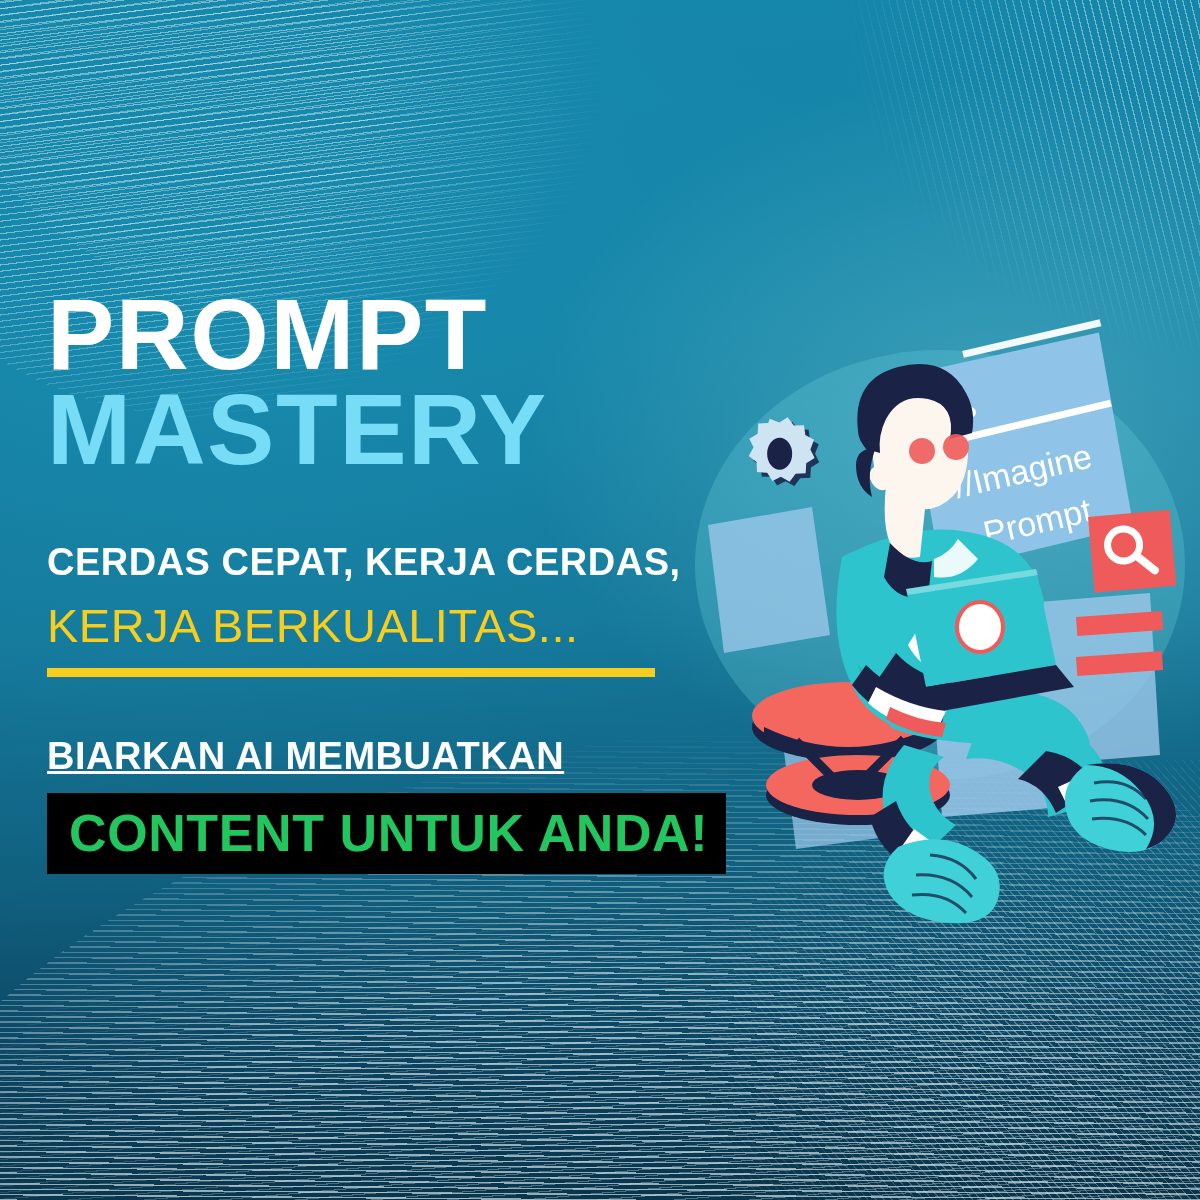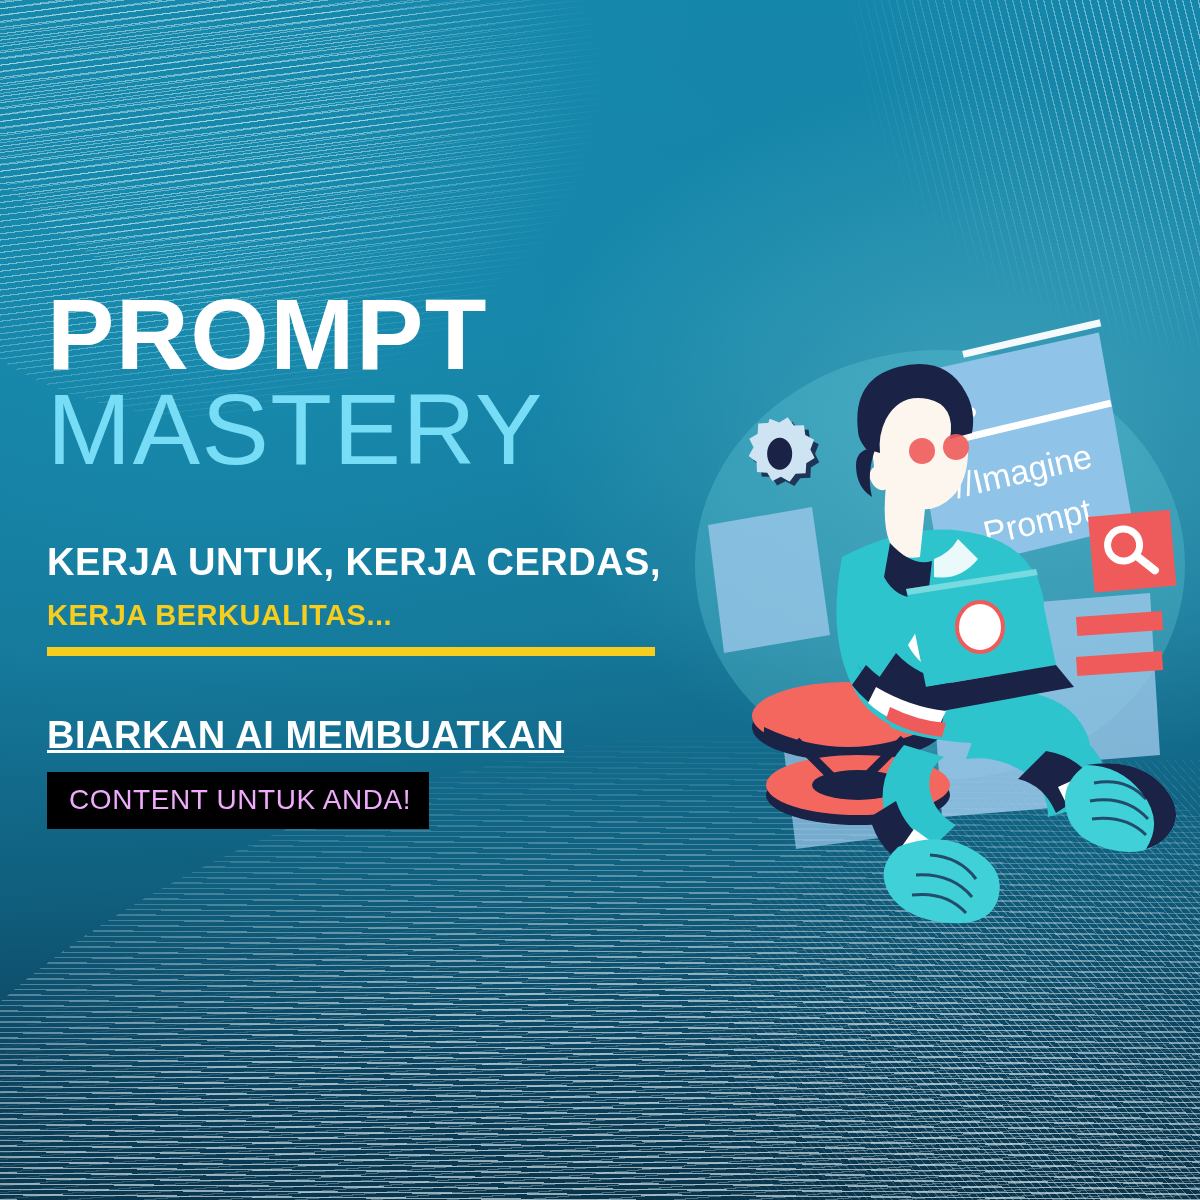--- a/index.html
+++ b/index.html
@@ -80,42 +80,42 @@
     opacity:.62;
   }
 
   
   .textblock{position:absolute;left:47px;top:288px;width:760px;}
   .h1{
     font-size:101px;line-height:.93;font-weight:800;letter-spacing:1.5px;
     color:#ffffff;margin:0;
   }
   .h2{
-    font-size:101px;line-height:.95;font-weight:400;letter-spacing:1.5px;
+    font-size:101px;line-height:.95;font-weight:700;letter-spacing:1.5px;
     color:#77dcf5;margin:0 0 0 0;
   }
   .sub1{
     margin-top:62px;font-size:38px;font-weight:800;letter-spacing:.5px;
     color:#ffffff;line-height:1.18;
   }
   .sub2{
-    margin-top:13px;font-size:29px;font-weight:700;letter-spacing:.5px;
+    margin-top:13px;font-size:47px;font-weight:400;letter-spacing:.5px;
     color:#f7ce1d;line-height:1.18;
   }
   .ul{margin-top:15px;width:608px;height:9px;background:#f7ce1d;}
   .sub3{
     margin-top:57px;font-size:38px;font-weight:800;letter-spacing:.5px;
     color:#ffffff;line-height:1.18;text-decoration:underline;
   }
   .blackbar{
     margin-top:14px;display:inline-block;background:#000000;
     padding:14px 18px 15px 22px;
   }
   .blackbar span{
-    font-size:28px;font-weight:400;letter-spacing:.6px;color:#f0abfc;line-height:1;
+    font-size:52px;font-weight:700;letter-spacing:.6px;color:#22c55e;line-height:1;
     display:block;
   }
 
   
   .illu{position:absolute;left:690px;top:335px;width:520px;height:580px;}
   .illu svg{display:block;overflow:visible;}
 </style>
 </head>
 <body>
 
@@ -241,21 +241,21 @@
           <path d="M240 520 q30 2 46 24 M226 540 q36 -2 56 22 M222 560 q34 -4 54 18" stroke="#1a2246" stroke-width="3" fill="none" opacity=".75"></path>
         </g>
       </g>
     </svg>
   </div>
 
   <div class="textblock">
     <div class="h1">PROMPT</div>
     <div class="h2">MASTERY</div>
 
-    <div class="sub1">KERJA UNTUK, KERJA CERDAS,</div>
+    <div class="sub1">CERDAS CEPAT, KERJA CERDAS,</div>
     <div class="sub2">KERJA BERKUALITAS...</div>
     <div class="ul"></div>
 
     <div class="sub3">BIARKAN AI MEMBUATKAN</div>
     <div class="blackbar">
       <span>CONTENT UNTUK ANDA!</span>
     </div>
   </div>
 
 </div>

